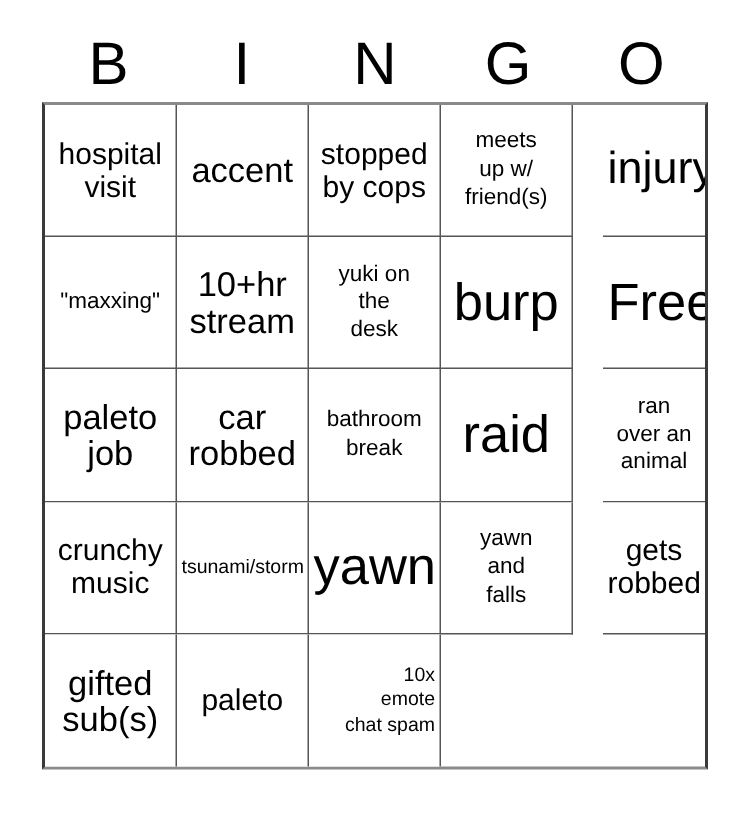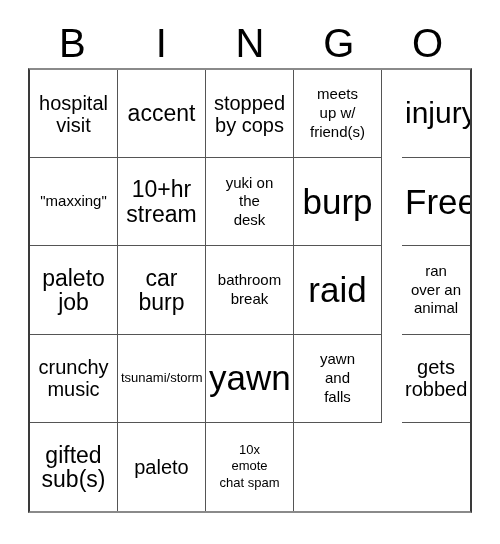--- a/index.html
+++ b/index.html
@@ -79,21 +79,21 @@
     width: 100%;
     line-height: 1.08;
     white-space: pre-line;
   }
   
   .sz-xl .txt { font-size: 35px; }
   .sz-lg .txt { font-size: 30px; }
   .sz-md .txt { font-size: 23px; line-height: 1.06; }
   .sz-sm .txt { font-size: 20px; line-height: 1.1; }
   .sz-xs .txt { font-size: 15px; line-height: 1.25; }
-  .sz-xxs .txt { font-size: 13px; line-height: 1.3; }
+  .sz-xxs .txt { font-size: 13px; line-height: 1.3; text-align: right; }
 </style>
 </head>
 <body>
 
 <div class="card">
 
   <div class="header-row">
     <div class="header-cell">B</div>
     <div class="header-cell">I</div>
     <div class="header-cell">N</div>
@@ -140,21 +140,21 @@
       </div>
     <div class="cell sz-xl">
         <span class="txt">Free!</span>
       </div>
     <div class="cell sz-md">
         <span class="txt">paleto
 job</span>
       </div>
     <div class="cell sz-md">
         <span class="txt">car
-burp</span>
+robbed</span>
       </div>
     <div class="cell sz-xs">
         <span class="txt">bathroom
 break</span>
       </div>
 
     <div class="cell sz-xl">
         <span class="txt">raid</span>
       </div>
     <div class="cell sz-xs">

